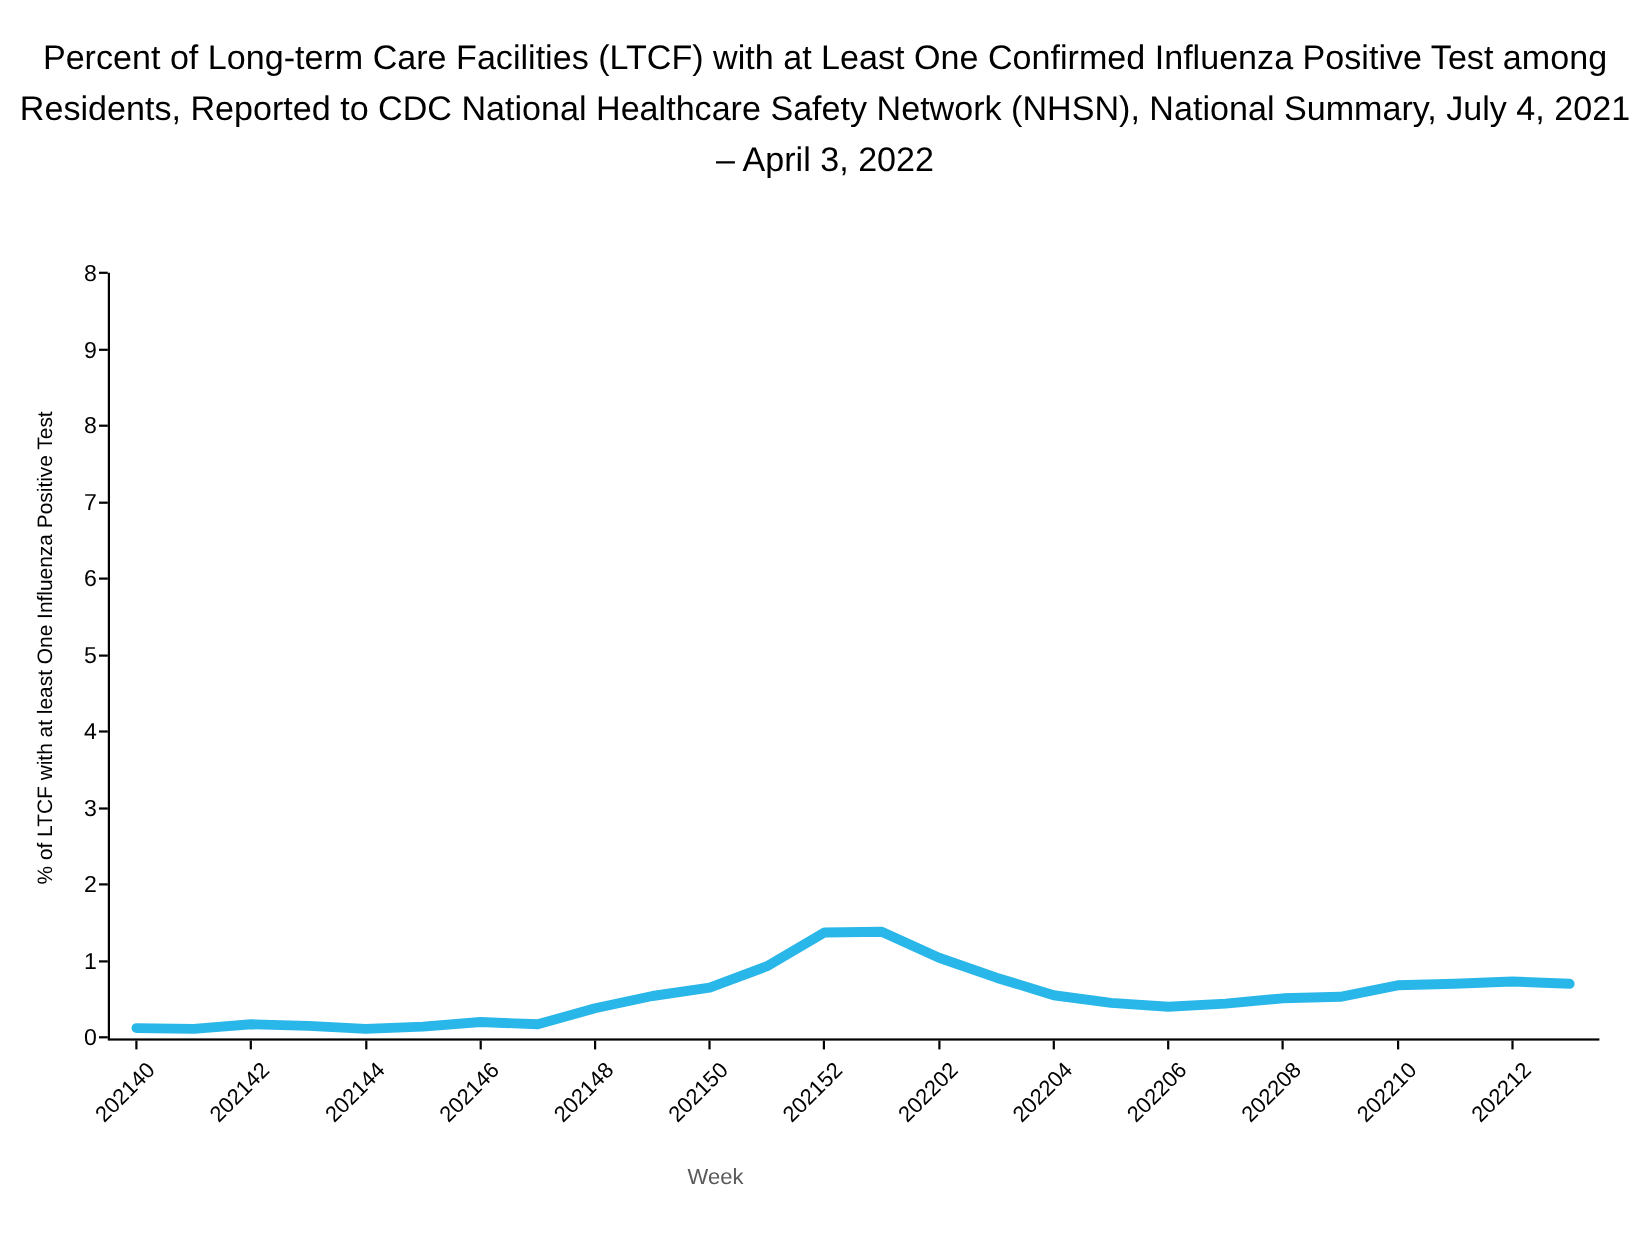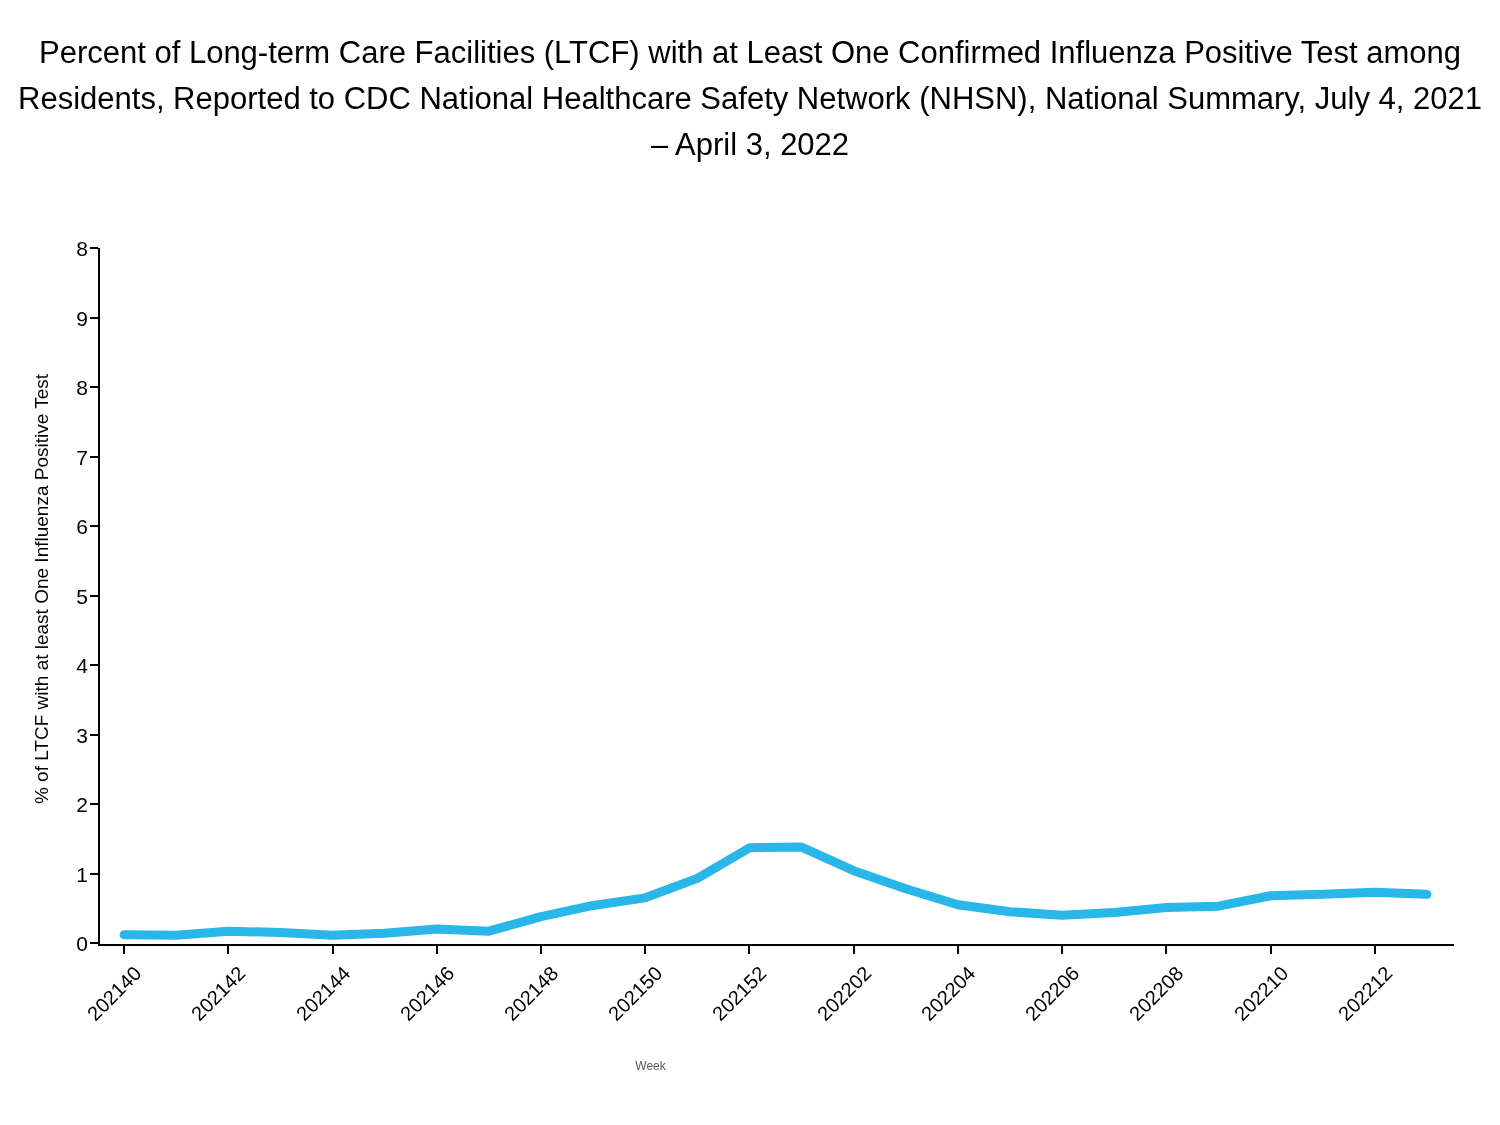--- a/index.html
+++ b/index.html
@@ -83,21 +83,21 @@
     font-size: 19px;
     color: #000000;
     transform: rotate(-90deg);
   }
   #x-axis-title {
     position: absolute;
     left: 0;
     top: 1059px;
     width: 1301px;
     text-align: center;
-    font-size: 12px;
+    font-size: 20px;
     color: #595959;
   }
   .x-tick-mark {
     position: absolute;
     top: 946px;
     width: 2px;
     height: 8px;
     background: #000000;
   }
   .x-tick-label {

